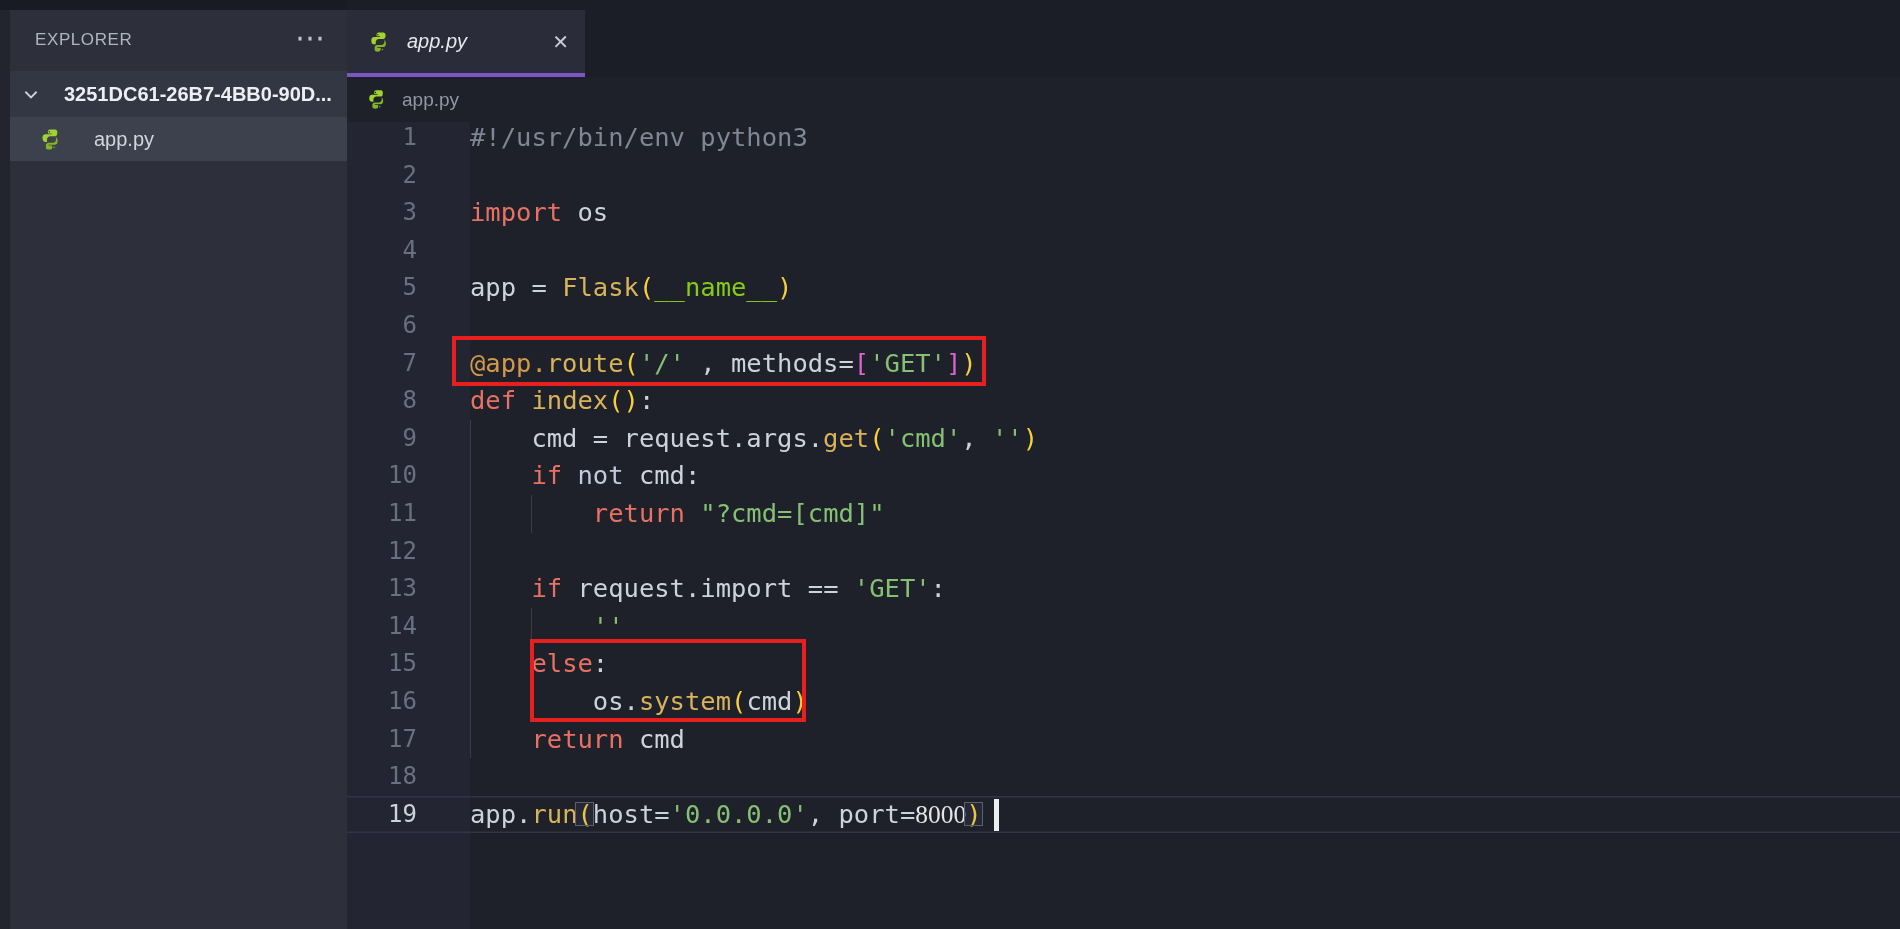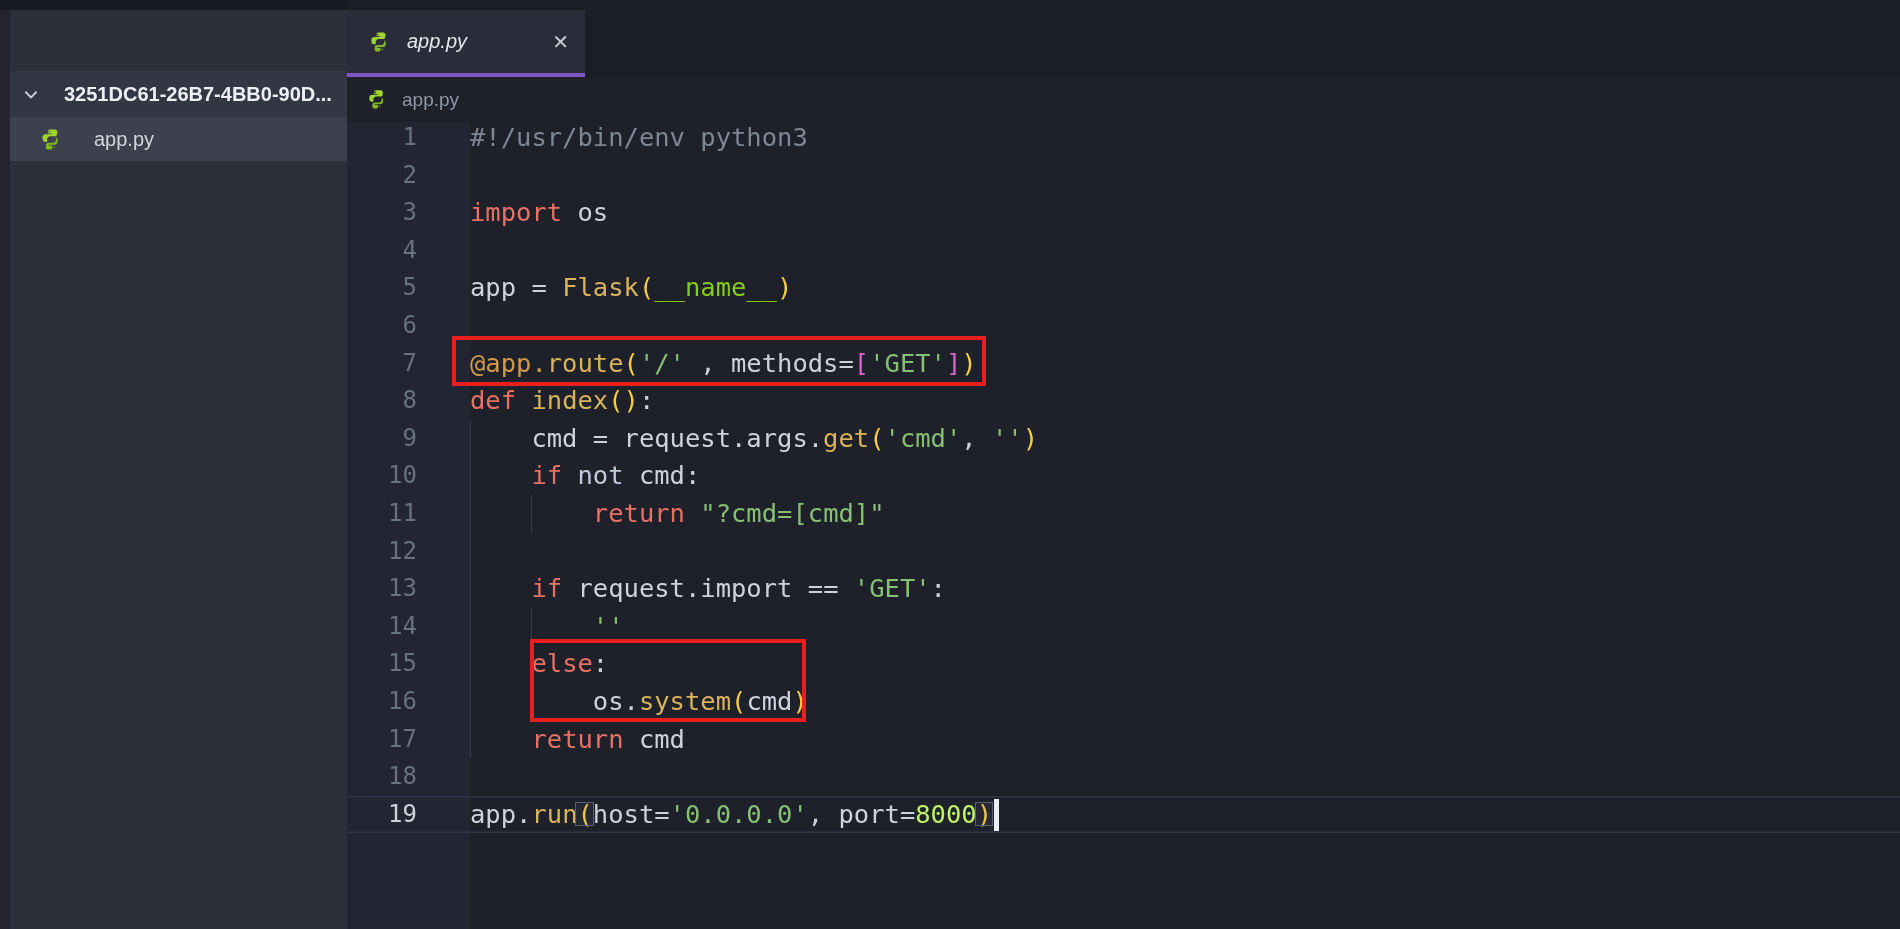--- a/index.html
+++ b/index.html
@@ -51,21 +51,21 @@
   .line.cur .ln { color:#cdd1da; }
   .line.cur { box-shadow: inset 0 1.5px 0 #32354a, inset 0 -1.5px 0 #32354a; }
   .guide { position:absolute; top:0; bottom:0; width:1px; background:#3a3d49; }
 
   .tok-cm   { color:#7f8694; }
   .tok-kw   { color:#e87163; }
   .tok-fn   { color:#d9b35a; }
   .tok-dec  { color:#d2994a; }
   .tok-dun  { color:#84cc16; }
   .tok-str  { color:#85c073; }
-  .tok-num  { color:#bef264; }
+  .tok-num  { color:#e5e5e5;font-family:Liberation Serif, serif; }
   .tok-p1   { color:#f6cf3a; }
   .tok-p2   { color:#d964cb; }
   .tok-fg   { color:#ced2dc; }
   .tok-pale { color:#c4c9dd; }
   .tok-match { position:relative; }
   .tok-match::after { content:""; position:absolute; left:-2px; right:-1px; top:3px; bottom:3px;
     border:1.5px solid #5a6070; background:rgba(120,130,160,0.10); }
 
   .cursor { position:absolute; left:994px; top:799px; width:5px; height:32px; background:#eceef4; }
 
@@ -76,20 +76,24 @@
   svg { display:block; }
 </style>
 </head>
 <body>
 
 <div class="app">
   <div class="topstrip"></div>
   <div class="leftstrip"></div>
 
   <div class="sidebar">
+    <div class="sb-header">
+      <span class="sb-title">EXPLORER</span>
+      <span class="sb-more">⋯</span>
+    </div>
     <div class="row row-folder">
       <span class="chev">
         <svg width="18" height="18" viewBox="0 0 16 16">
             <path d="M3 6 L8 11 L13 6" fill="none" stroke="#cfd3db" stroke-width="1.6"></path>
           </svg>
       </span>
       <span class="folder-label">3251DC61-26B7-4BB0-90D...</span>
     </div>
     <div class="row row-file">
       <span class="pyicon">

